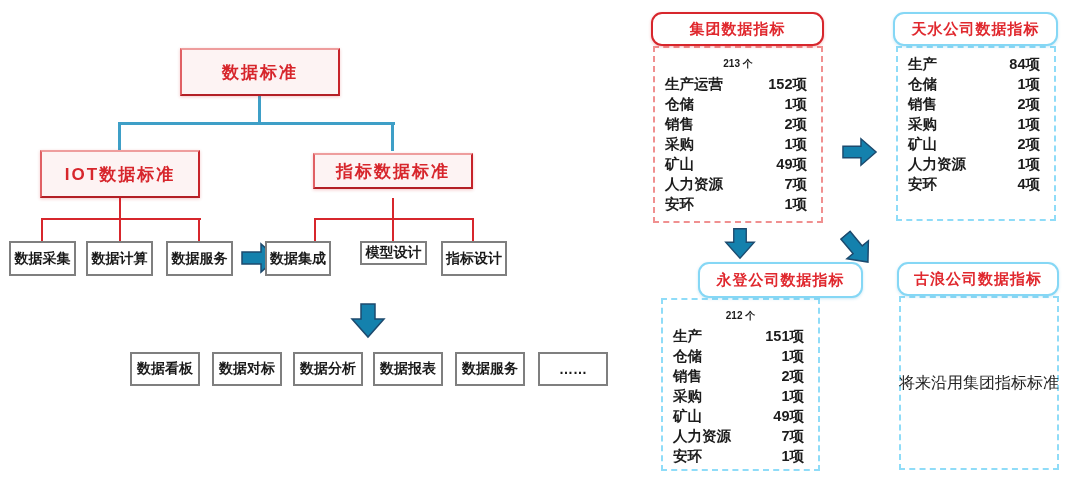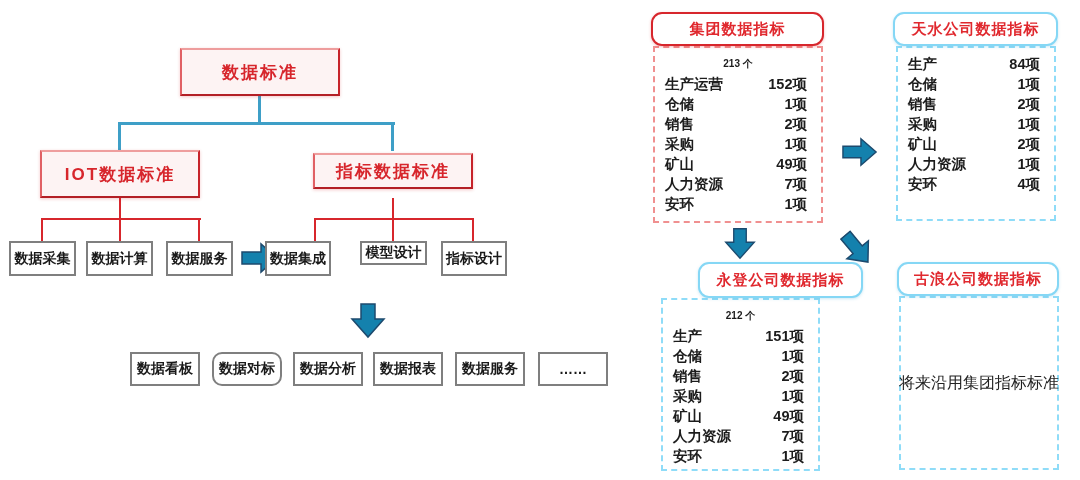--- a/index.html
+++ b/index.html
@@ -83,21 +83,21 @@
   <div class="lbox" style="left:360px;top:241px;width:67px;height:24px;">模型设计</div>
   <div class="lbox" style="left:441px;top:241px;width:66px;height:35px;">指标设计</div>
 
   <div class="arrow" style="left:349px;top:303px;">
     <svg width="38" height="36" viewBox="0 0 38 36">
         <polygon points="12,1 26,1 26,16 35,16 19,34 3,16 12,16" fill="#1481ad" stroke="#1c4a6e" stroke-width="1.5"></polygon>
       </svg>
   </div>
 
   <div class="lbox" style="left:130px;top:352px;width:70px;height:34px;">数据看板</div>
-  <div class="lbox" style="left:212px;top:352px;width:70px;height:34px;border-radius:10px;">数据对标</div>
+  <div class="lbox" style="left:212px;top:352px;width:70px;height:34px;">数据对标</div>
   <div class="lbox" style="left:293px;top:352px;width:70px;height:34px;">数据分析</div>
   <div class="lbox" style="left:373px;top:352px;width:70px;height:34px;">数据报表</div>
   <div class="lbox" style="left:455px;top:352px;width:70px;height:34px;">数据服务</div>
   <div class="lbox" style="left:538px;top:352px;width:70px;height:34px;">……</div>
 
   <div class="ptitle redb" style="left:651px;top:12px;width:173px;height:34px;">
     <span>集团数据指标</span>
   </div>
   <div class="pbody redb" style="left:653px;top:46px;width:170px;height:177px;">
     <div class="pcount">213 个</div>

